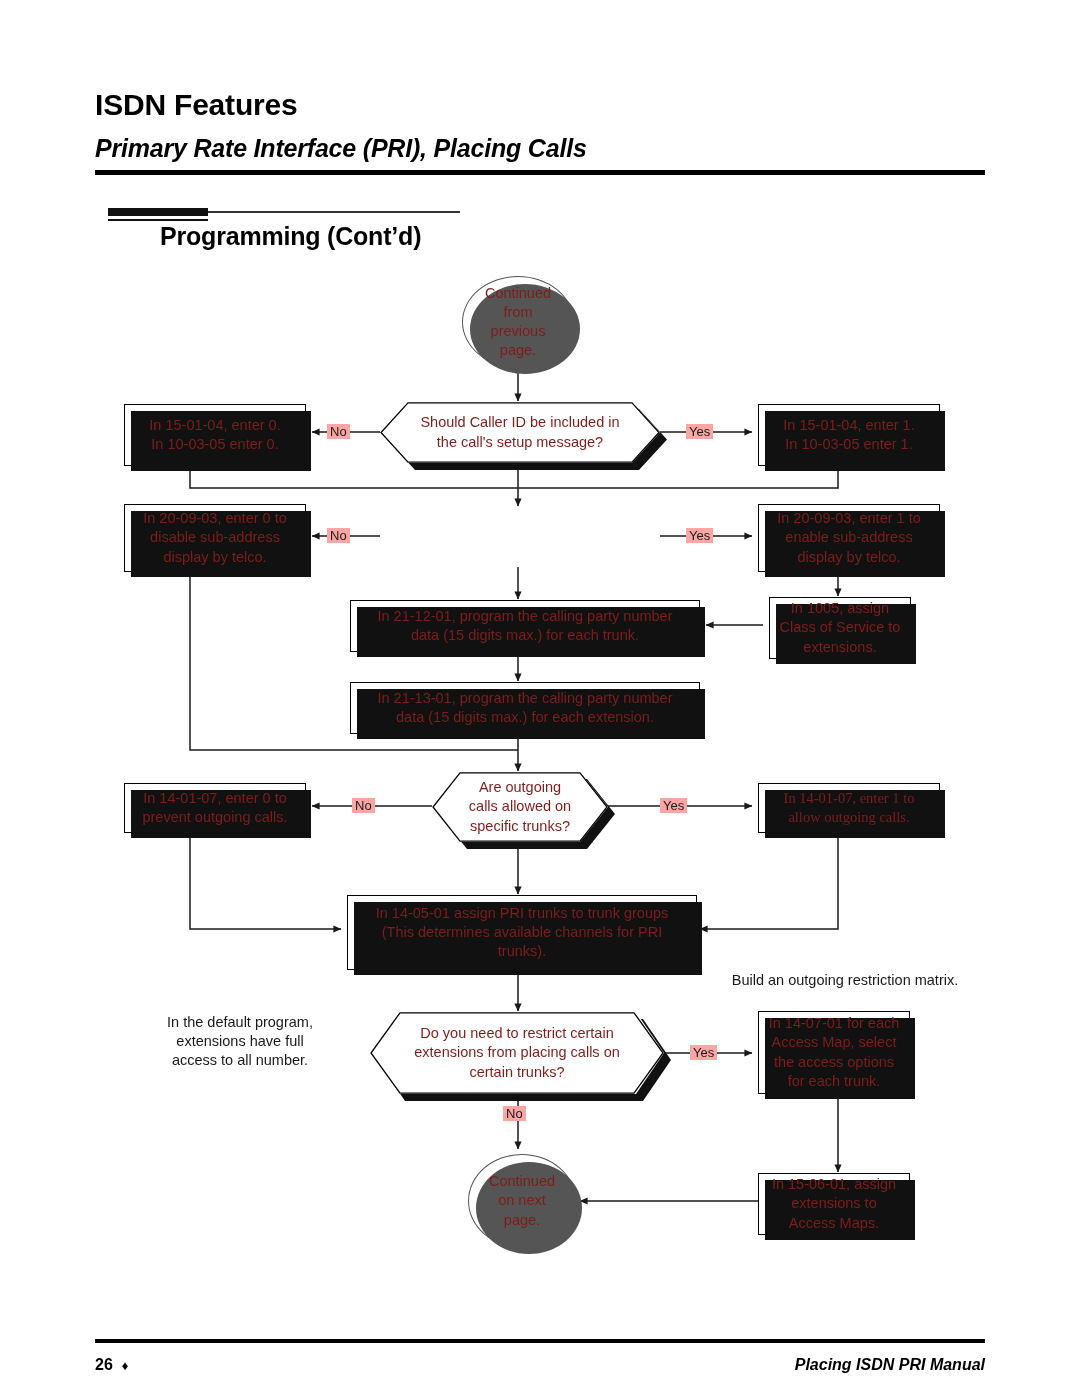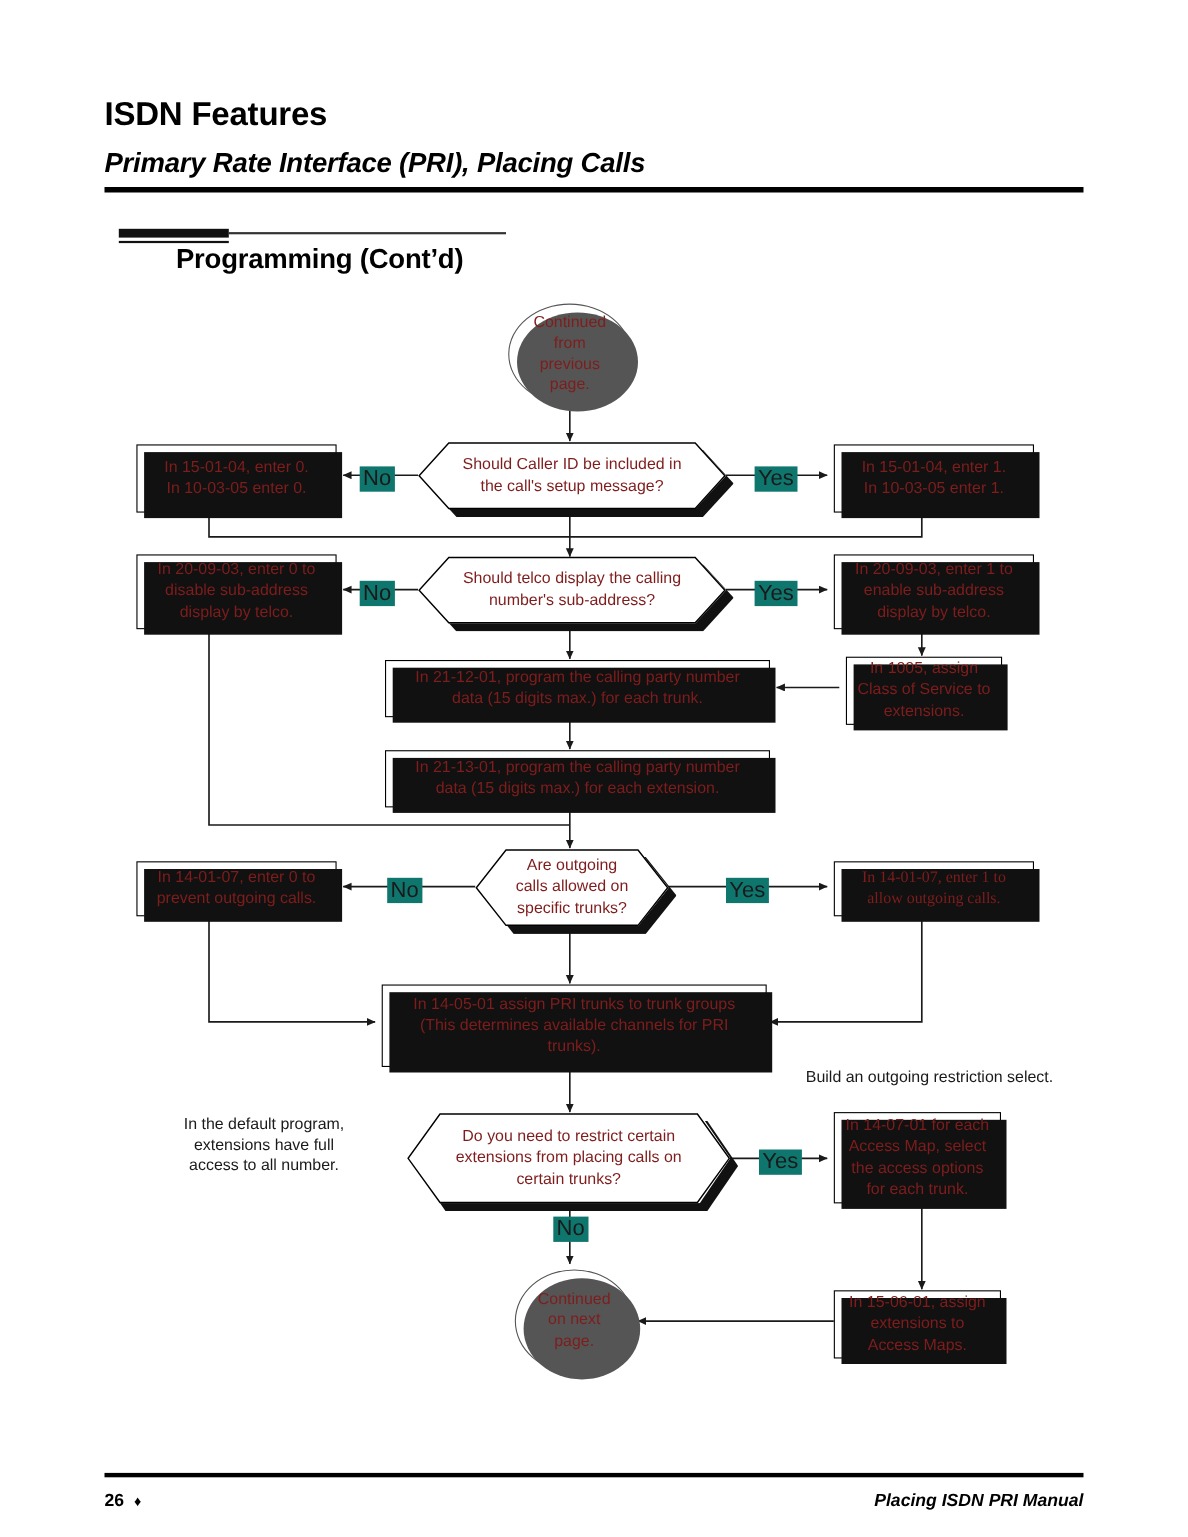--- a/index.html
+++ b/index.html
@@ -174,23 +174,23 @@
     position: absolute;
     text-align: center;
     font-size: 14.5px;
     line-height: 1.32;
     color: #1a1a1a;
   }
 
   
   .elabel {
     position: absolute;
-    font-size: 20px;
+    font-size: 13px;
     color: #1a1a1a;
-    background: #0f766e;
+    background: #fca5a5;
     padding: 0 3px;
     z-index: 6;
     white-space: nowrap;
   }
 
   
   #wires {
     position: absolute;
     left: 0; top: 0;
     width: 1080px;
@@ -323,28 +323,20 @@
     </span>
   </div>
 
   <div class="node box" style="left:758px; top:368px; width:182px; height:62px;">
     <span>
       <span>In 15-01-04, enter 1.</span><br>
       <span>In 10-03-05 enter 1.</span>
     </span>
   </div>
 
-  <div class="node hex" style="left:380px; top:470px; width:280px; height:61px;">
-    <div class="hex-shadow"></div>
-      <div class="hex-fill"></div>
-    <svg class="hex-outline" viewBox="0 0 280 61" preserveAspectRatio="none">
-      <polygon points="28,0.8 252,0.8 279,30.5 252,60.2 28,60.2 1,30.5" fill="none" stroke="#000" stroke-width="1.3" vector-effect="non-scaling-stroke"></polygon>
-    </svg>
-    <span>Should telco display the calling number's sub-address?</span>
-  </div>
 
   <div class="node box" style="left:124px; top:468px; width:182px; height:68px;">
     <span>
       <span>In 20-09-03, enter 0 to</span><br>
       <span>disable sub-address</span><br>
       <span>display by telco.</span>
     </span>
   </div>
 
   <div class="node box" style="left:758px; top:468px; width:182px; height:68px;">
@@ -444,21 +436,21 @@
 
   <div class="node circ" style="left:468px; top:1118px; width:108px; height:94px;">
     <span>
       <span>Continued</span><br>
       <span>on next</span><br>
       <span>page.</span>
     </span>
   </div>
 
   <div class="note" style="left:700px; top:935px; width:290px;">
-    <span>Build an outgoing restriction select.</span>
+    <span>Build an outgoing restriction matrix.</span>
   </div>
 
   <div class="note" style="left:140px; top:977px; width:200px;">
     <span>In the default program,</span><br>
     <span>extensions have full</span><br>
     <span>access to all number.</span>
   </div>
 
   <div class="elabel" style="left:327px; top:388px;">No</div>
   <div class="elabel" style="left:686px; top:388px;">Yes</div>

